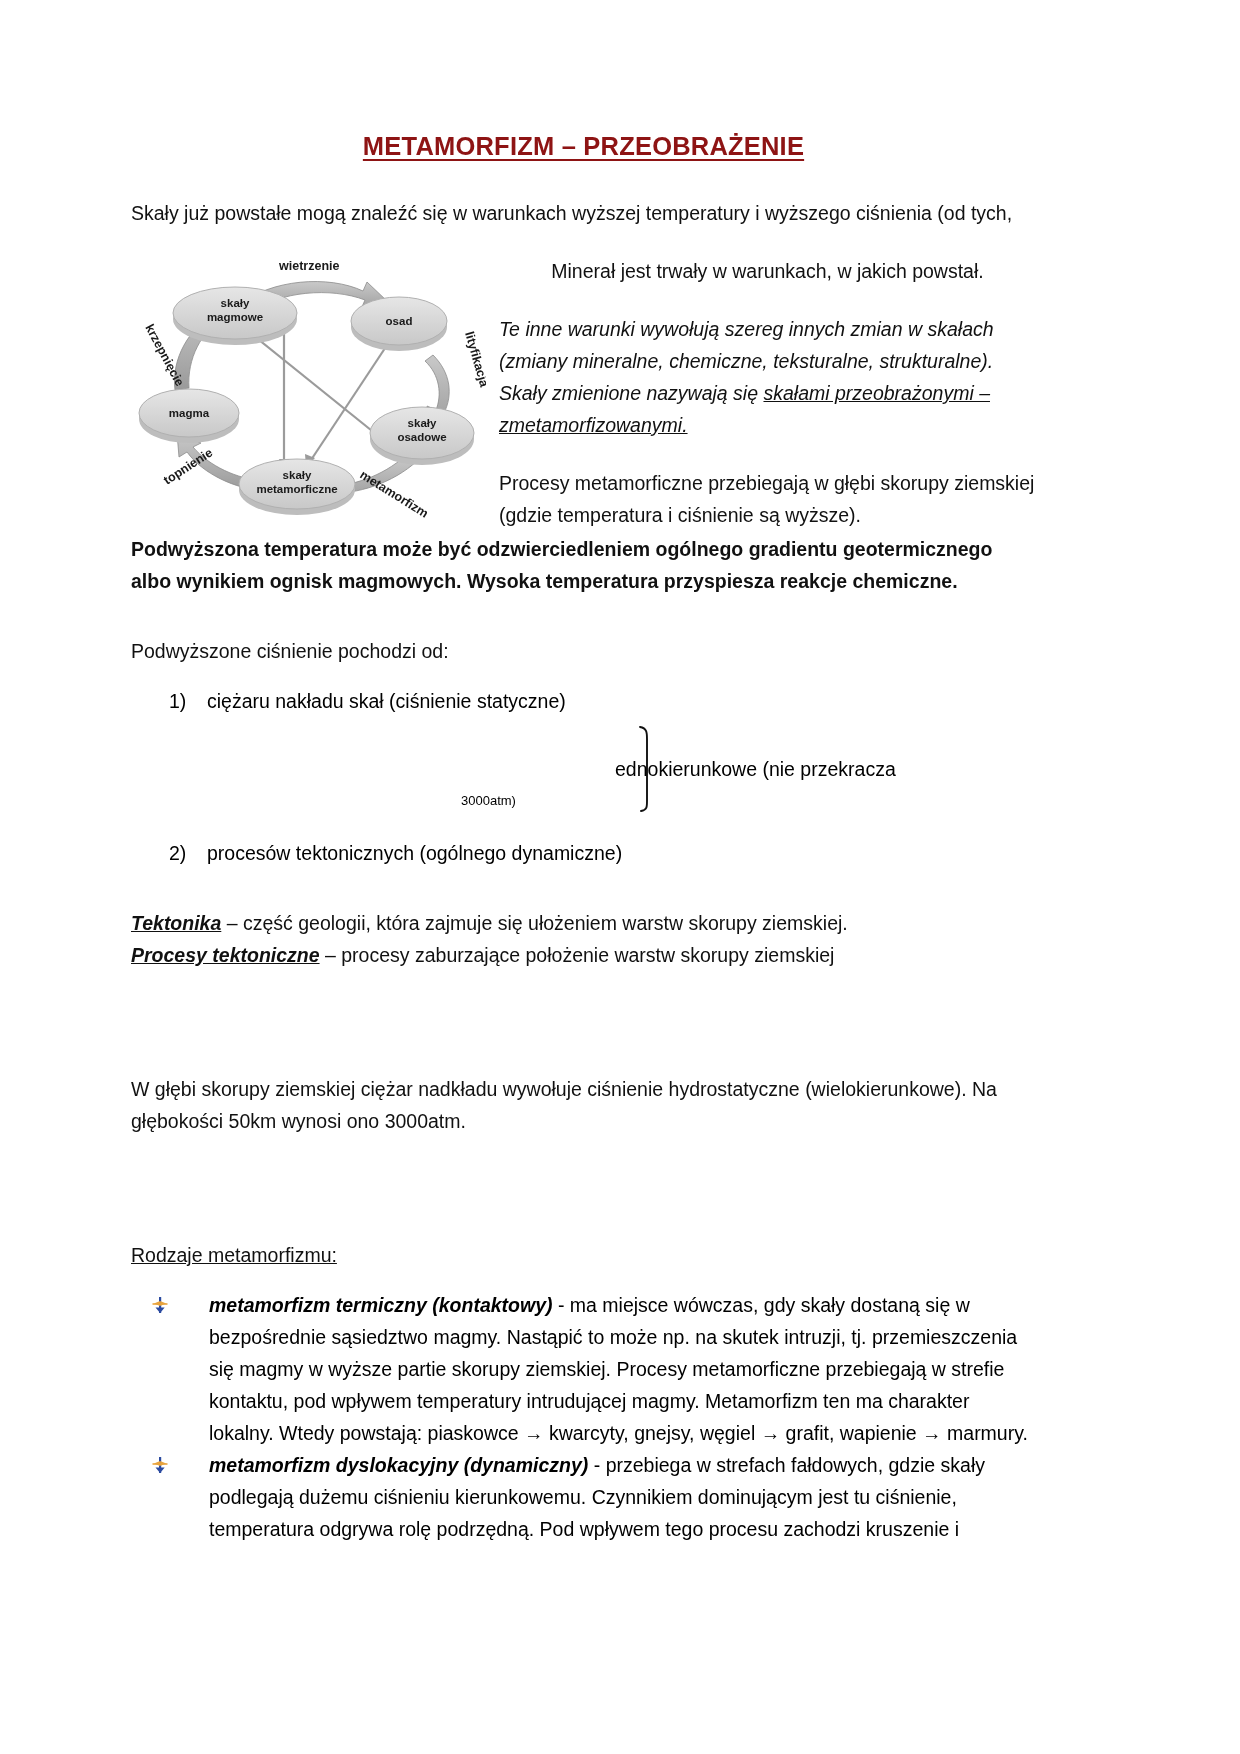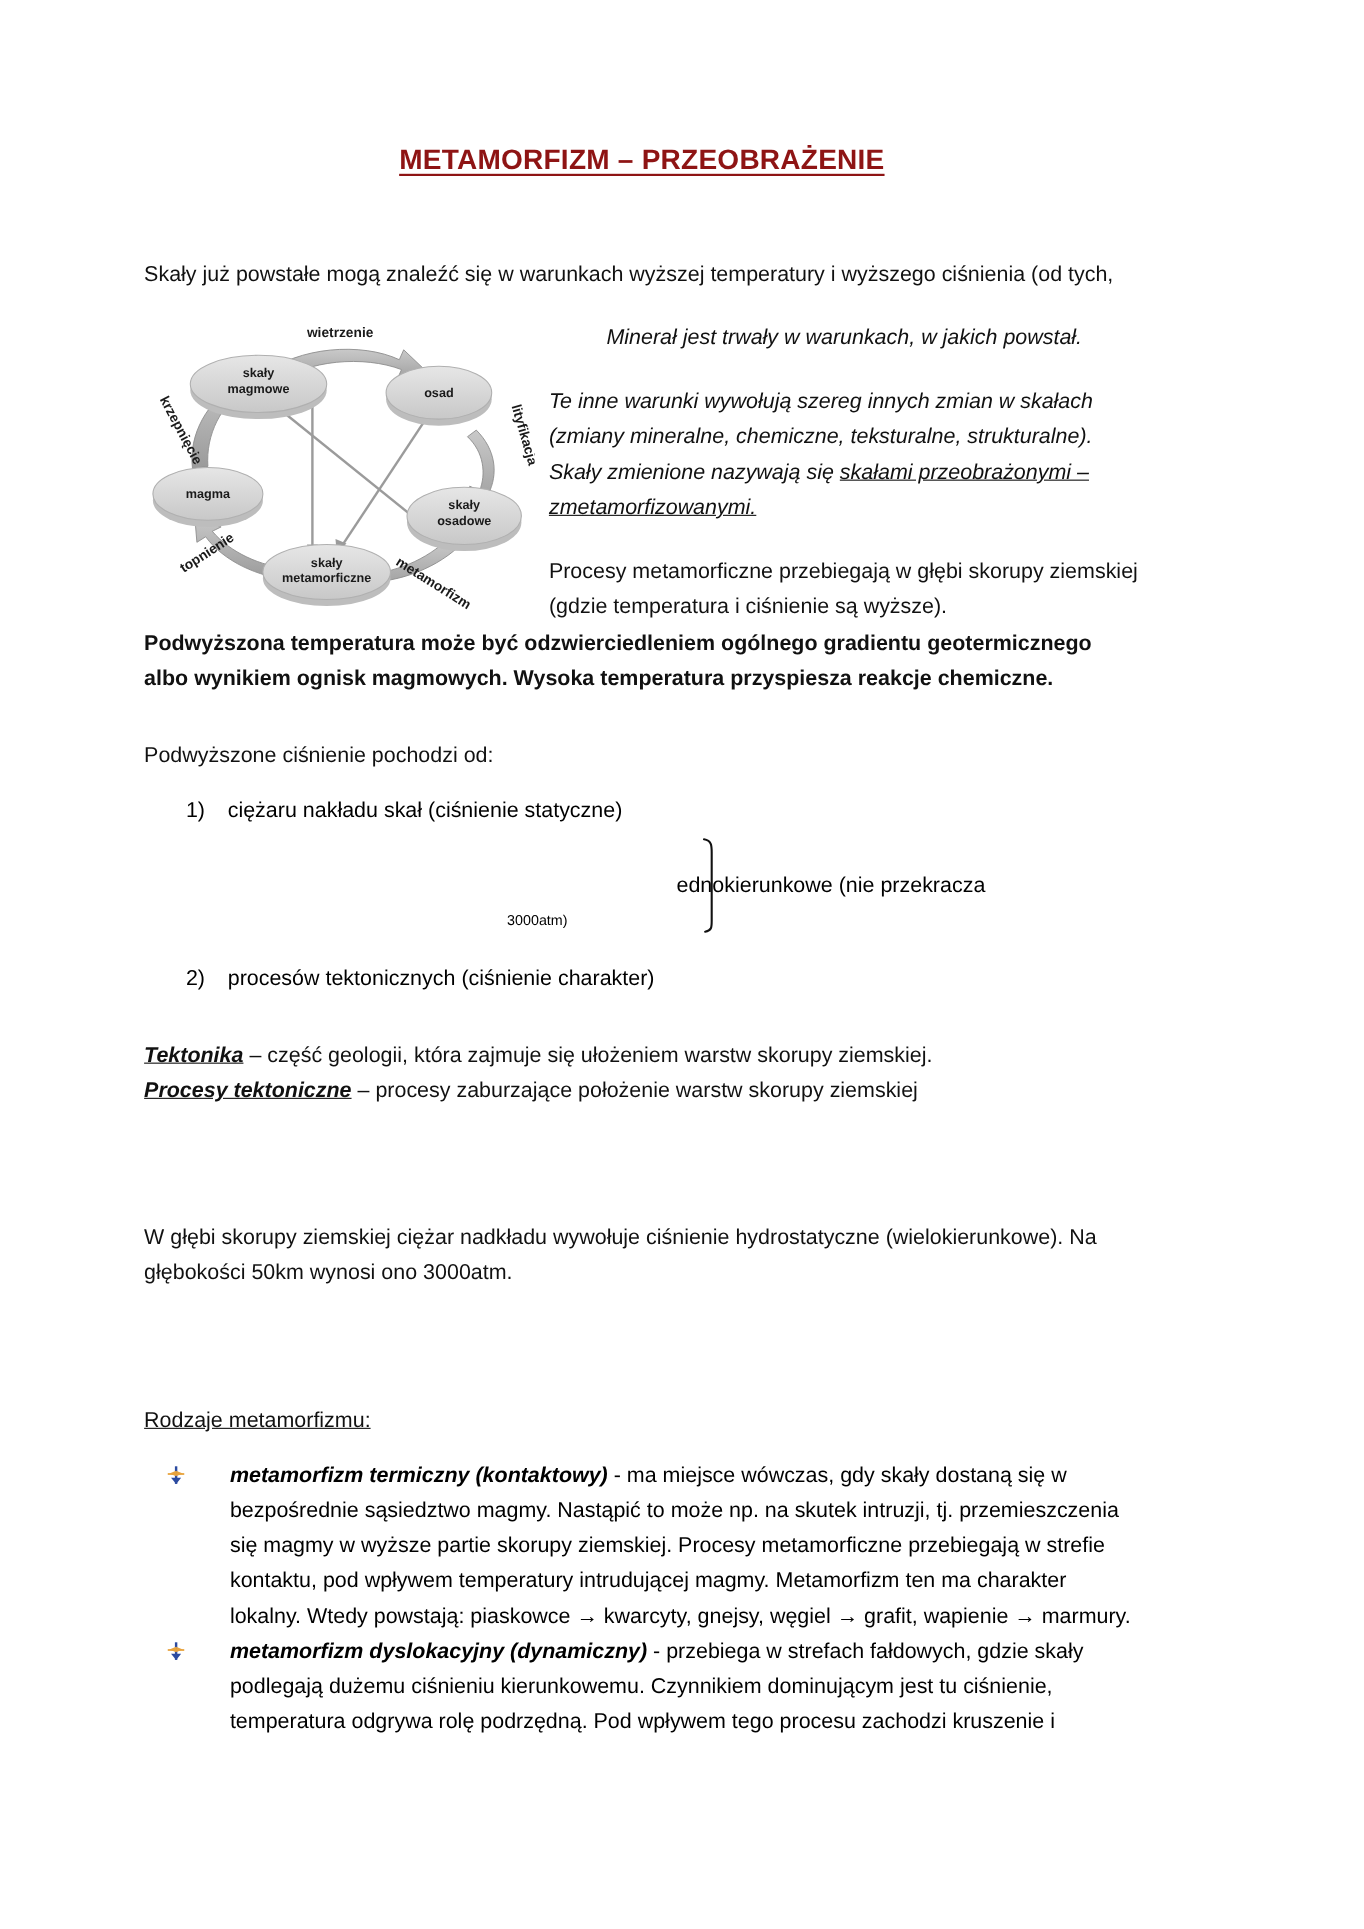--- a/index.html
+++ b/index.html
@@ -43,27 +43,26 @@
   }
 
   
   p.body {
     margin: 0;
     font-size: 19.5px;
     line-height: 32px;
     color: #111111;
   }
   .u { text-decoration: underline; }
-  .ital { font-style: italic; }
+  .ital { }
   .bi { font-weight: bold; font-style: italic; }
 
   
   .intro {
     padding-top: 36px;
-    margin-top: 36px;
   }
   .intro .line1 { text-align: left; }
   .intro .line2 { text-align: center; }
 
   
   .wrap-zone {
     position: relative;
     margin-top: 2px;
     min-height: 278px;
   }
@@ -282,21 +281,21 @@
           <path d="M4 2 C11 3, 11 8, 11 14 L11 76 C11 82, 11 85, 5 86" fill="none" stroke="#111111" stroke-width="1.9" stroke-linecap="round"></path>
         </svg>
       </div>
       <div class="brace-text">ednokierunkowe (nie przekracza</div>
       <div class="brace-text2">3000atm)</div>
     </div>
 
     <ol class="numlist">
       <li>
         <span class="num">2)</span>
-        <span>procesów tektonicznych (ciśnienie charakter)</span>
+        <span>procesów tektonicznych (ogólnego dynamiczne)</span>
       </li>
     </ol>
 
     <div class="spacer-md"></div>
 
     <p class="body def"><span class="bi u">Tektonika</span><span> – część geologii, która zajmuje się ułożeniem warstw skorupy ziemskiej.</span></p>
 
     <p class="body def"><span class="bi u">Procesy tektoniczne</span><span> – procesy zaburzające położenie warstw skorupy ziemskiej</span></p>
 
     <div class="spacer-lg"></div>

